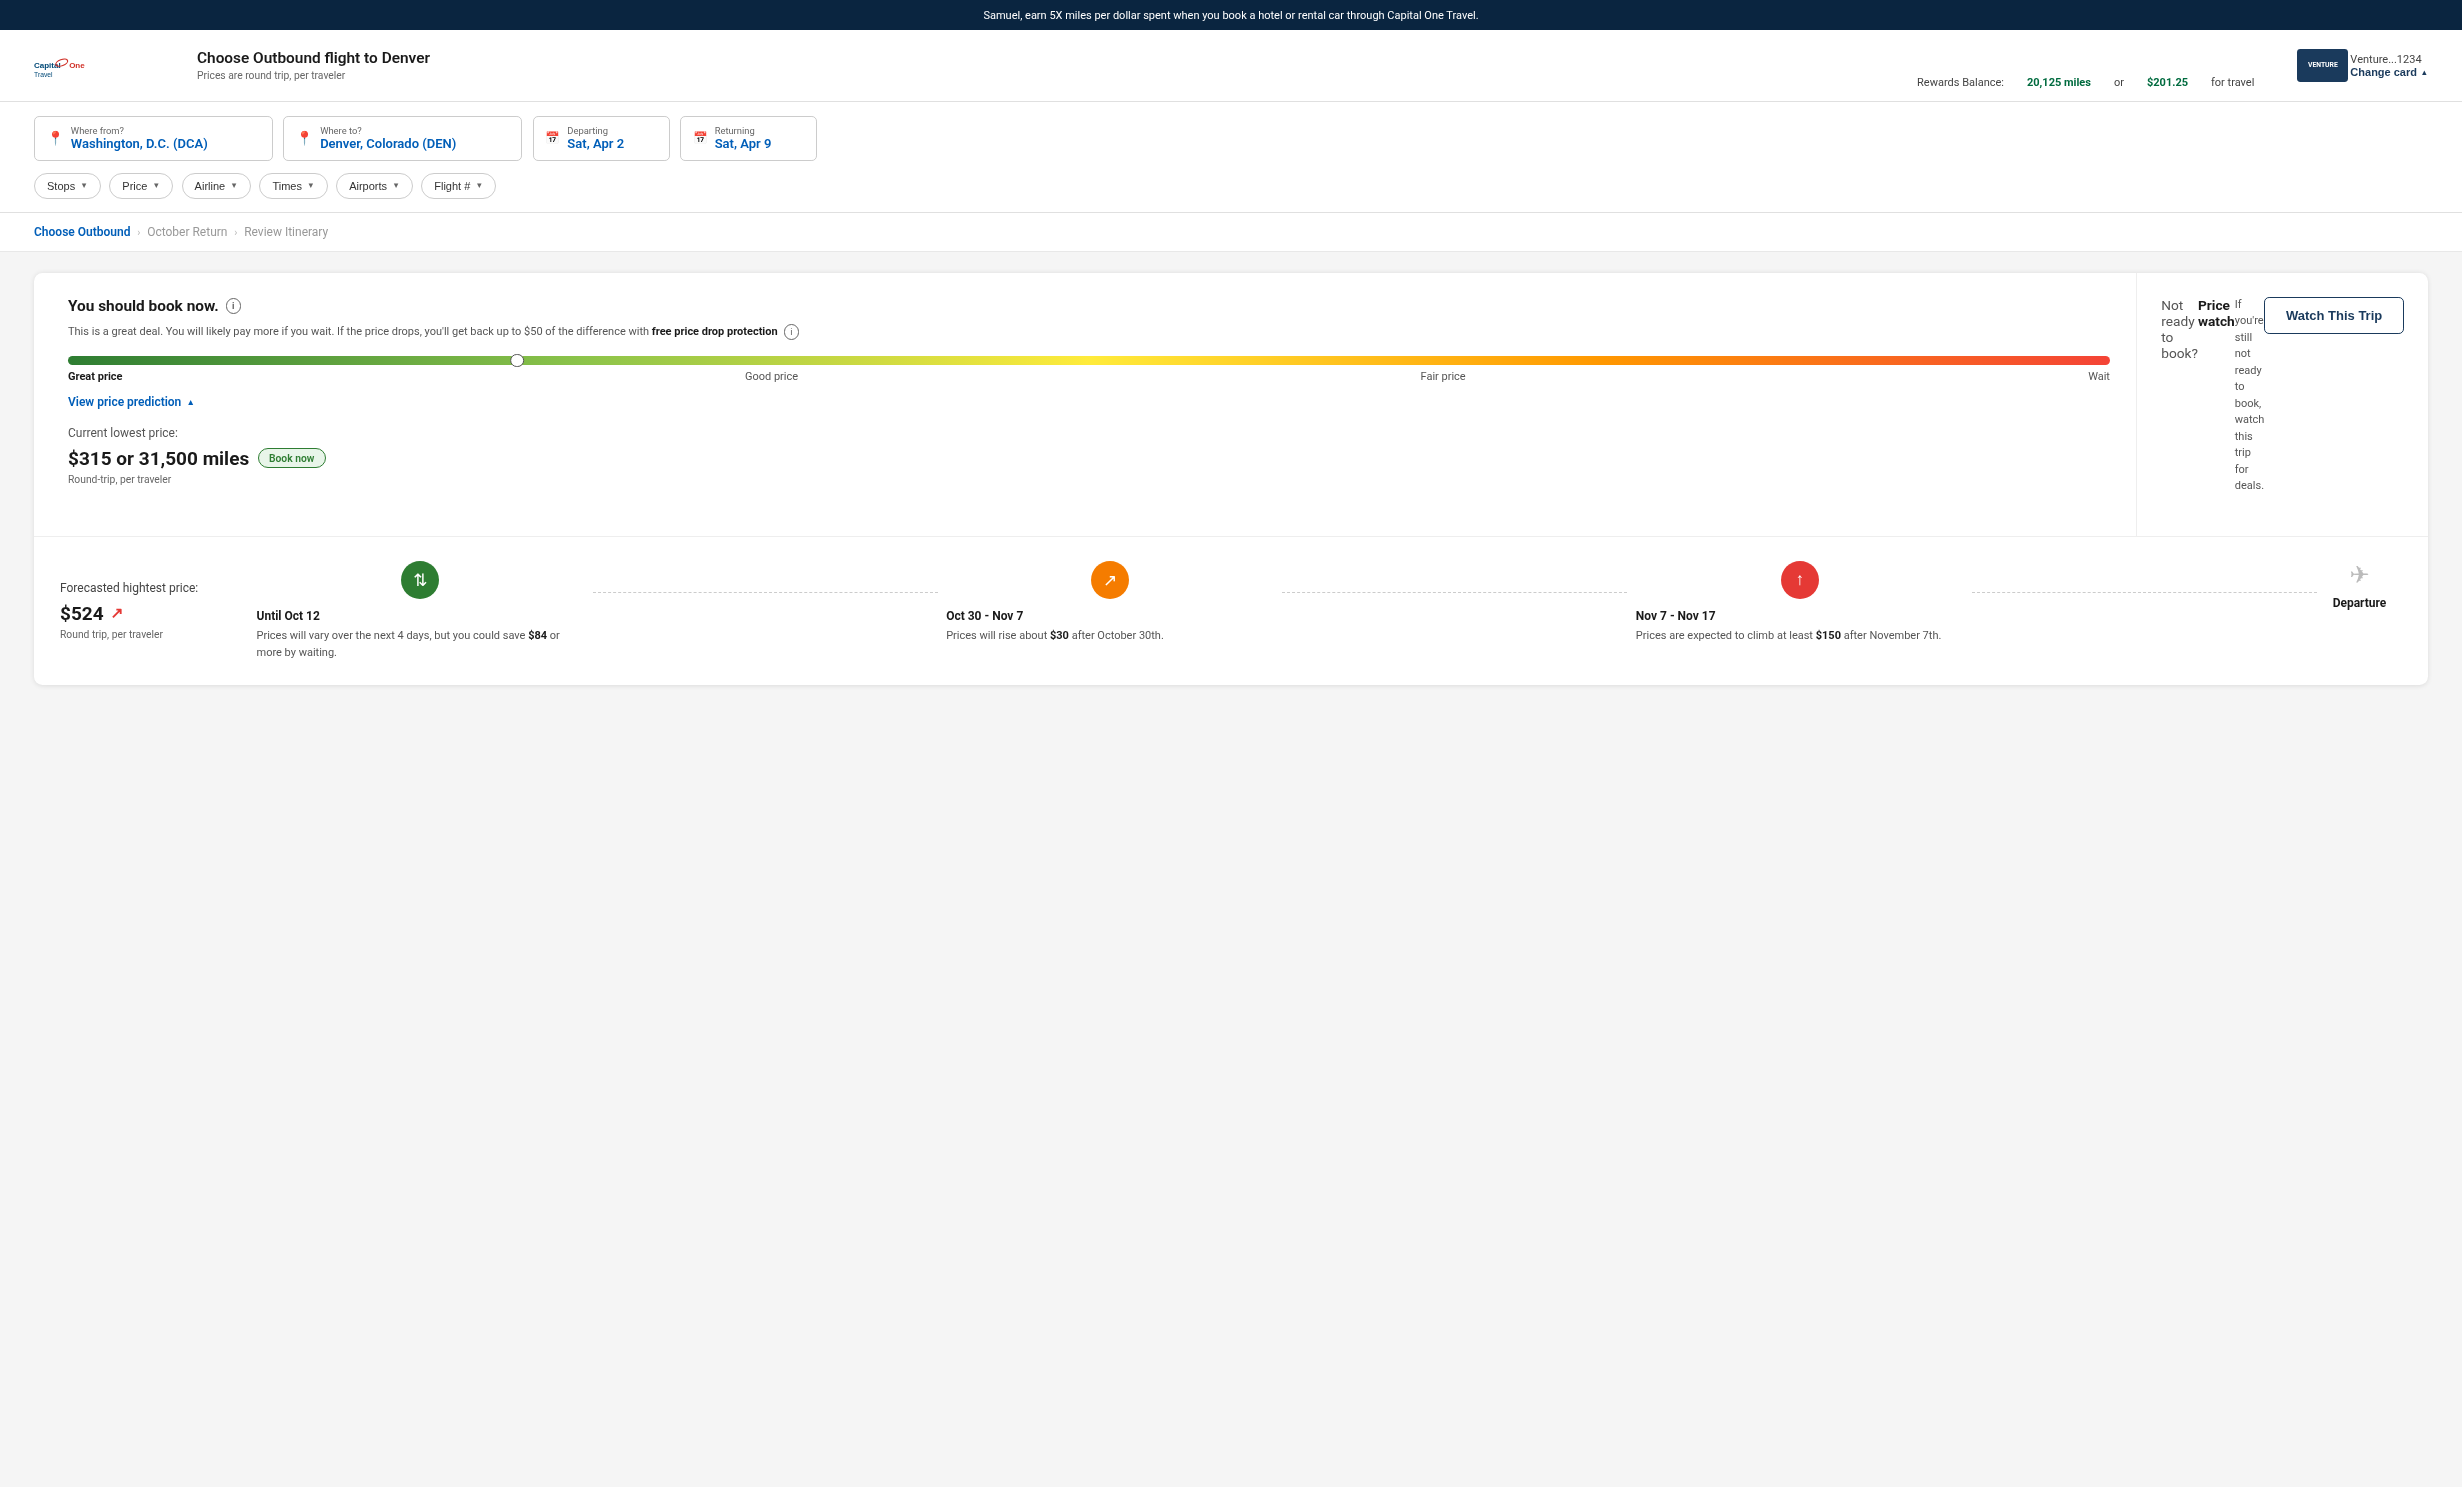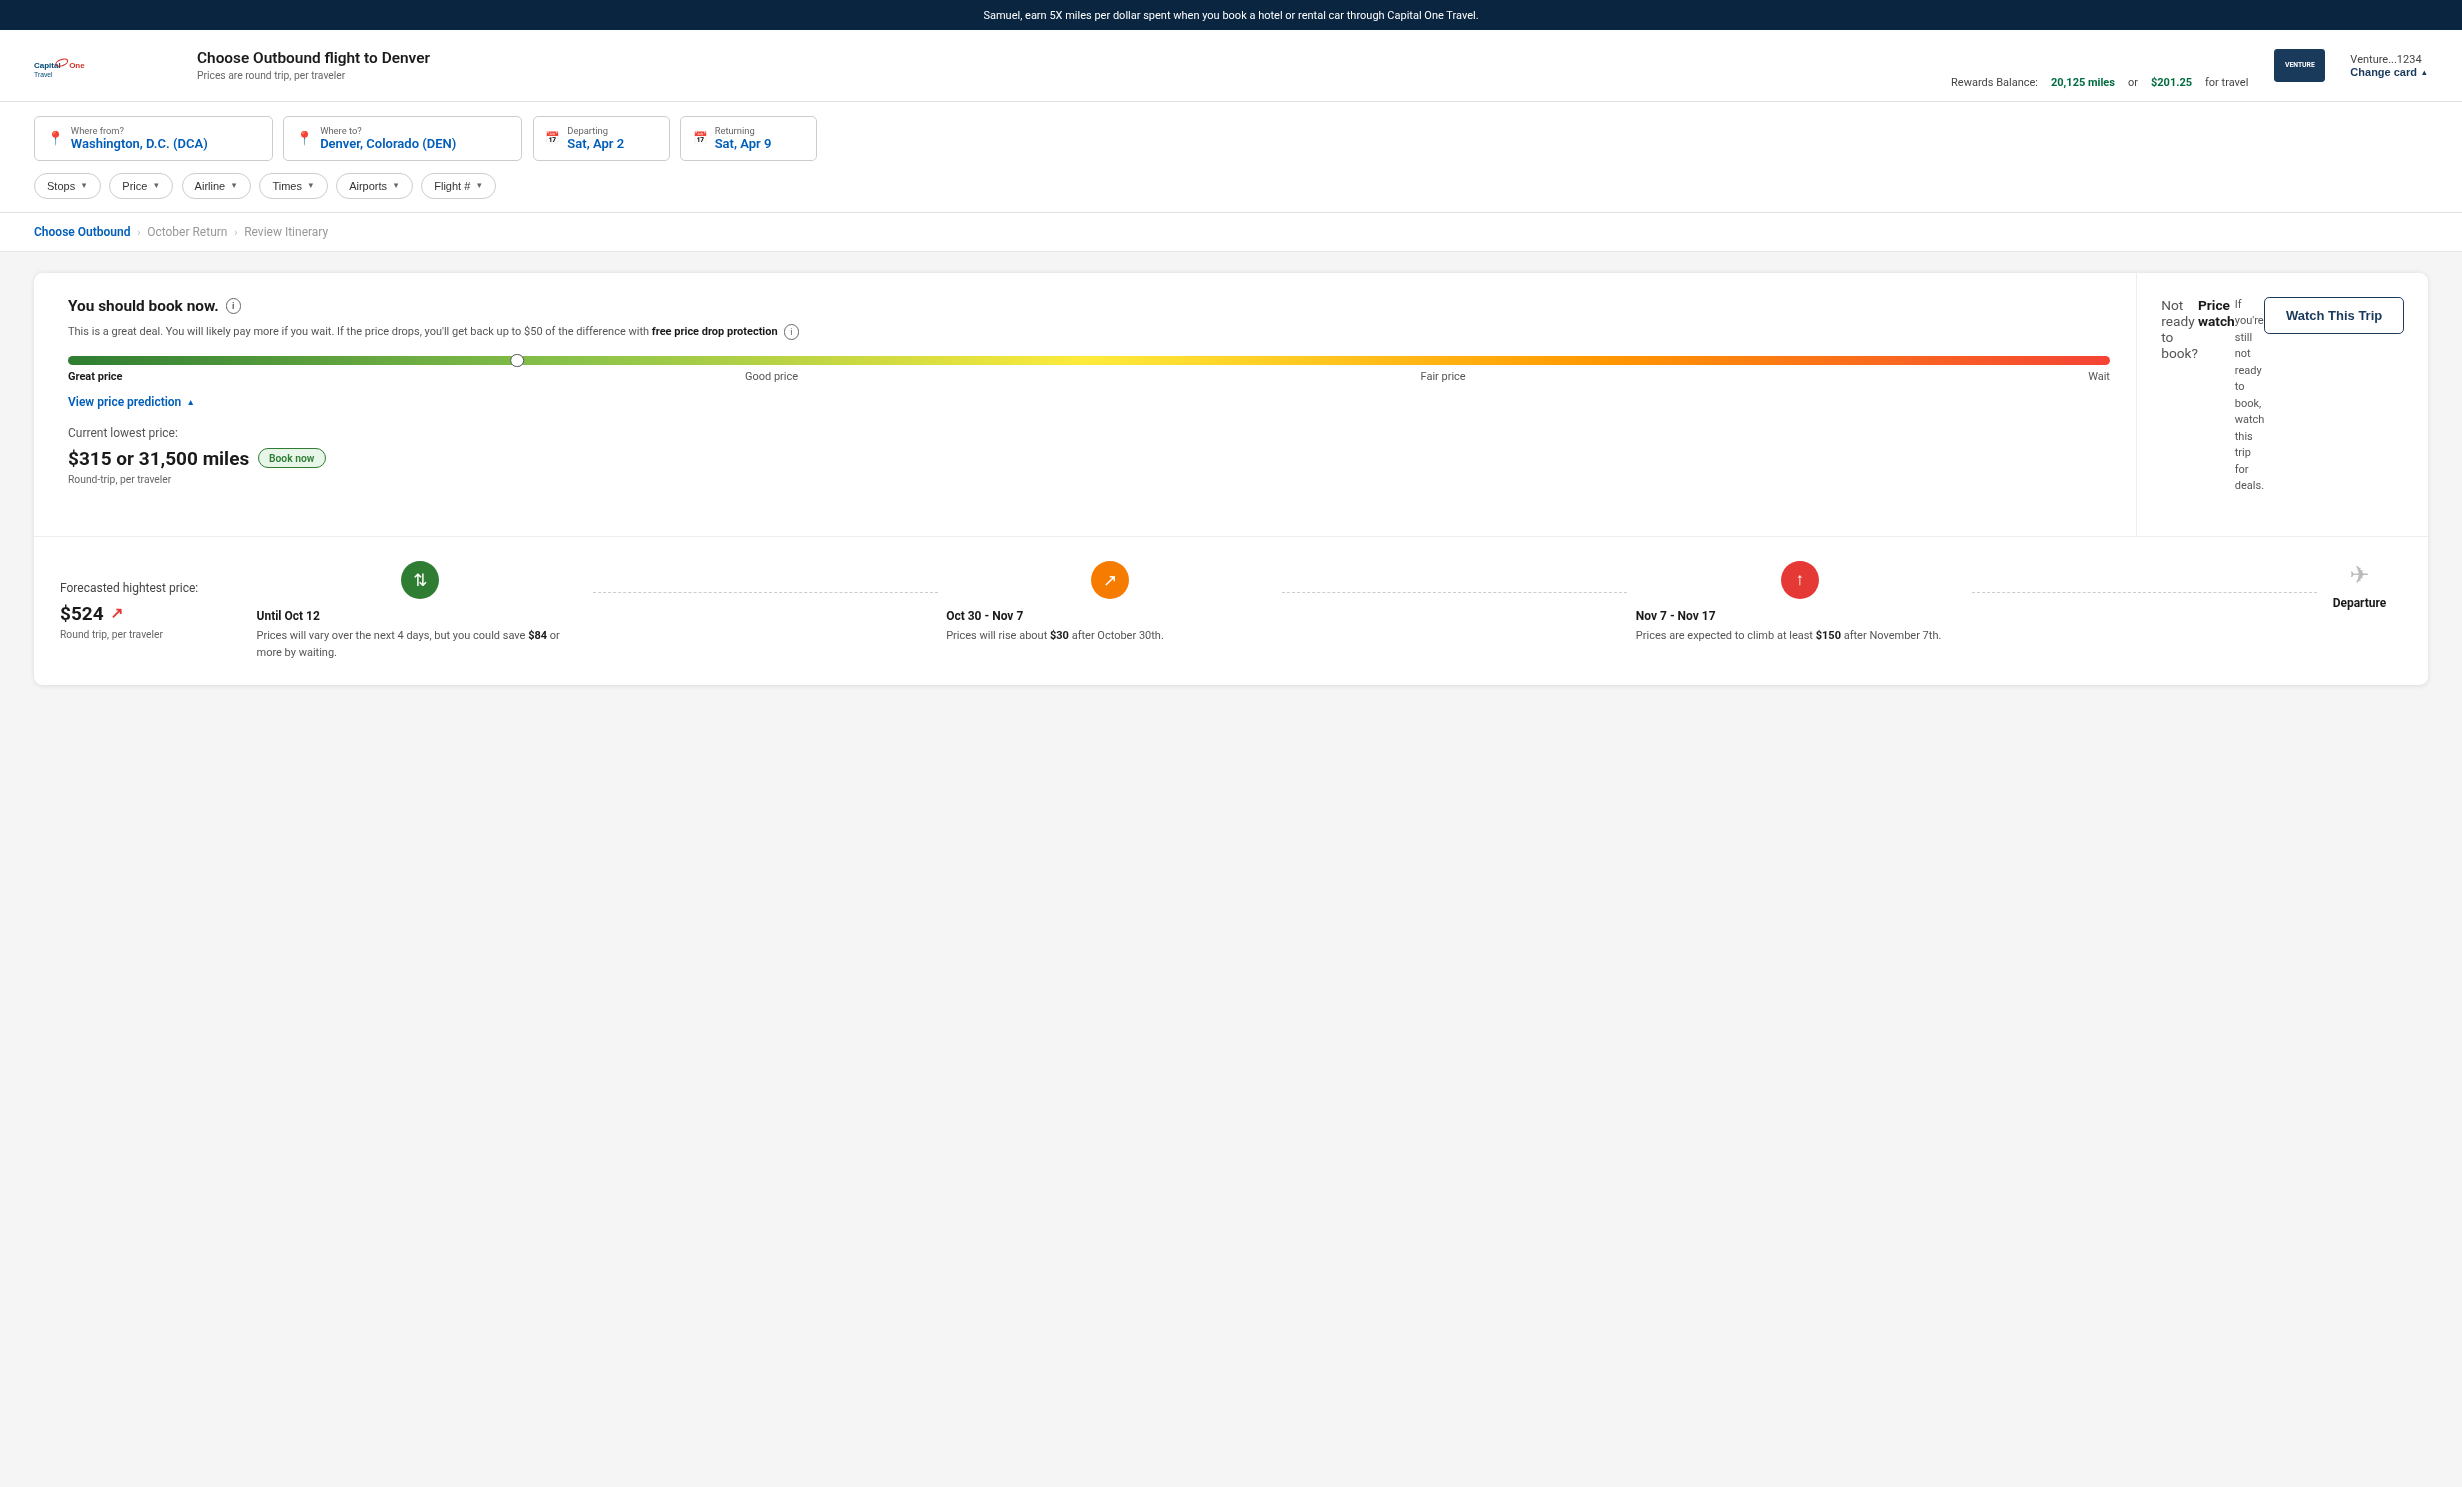--- a/index.html
+++ b/index.html
@@ -26,24 +26,24 @@
     .logo-area {
       display: flex;
       align-items: center;
       gap: 0;
       min-width: 137px;
     }
     .logo-svg { width: 111px; height: 34px; }
     .header-title-area { flex: 1; }
     .header-title { font-size: 15.4px; font-weight: 600; color: #1a1a1a; }
     .header-subtitle { font-size: 10.3px; color: #666; margin-top: 1.7px; }
-    .rewards-area { display: flex; gap: 13px; font-size: 11px; color: #444; margin-top: 34px; }
+    .rewards-area { display: flex; gap: 23px; font-size: 11px; color: #444; margin-top: 34px; }
     .rewards-miles { color: #006b3f; font-weight: 700; }
     .rewards-dollars { color: #006b3f; font-weight: 700; }
-    .card-area { display: flex; align-items: center; gap: 25px; }
+    .card-area { display: flex; align-items: center; gap: 2px; margin-left: 17px; }
     .card-image {
       width: 51px; height: 32.5px; background: #1a3a5c; border-radius: 3.4px;
       display: flex; align-items: center; justify-content: center;
     }
     .card-image-inner { color: #fff; font-size: 6.8px; font-weight: bold; text-align: center; line-height: 1.2; }
     .card-info { display: flex; flex-direction: column; }
     .card-name { font-size: 11px; color: #444; }
     .change-card-btn {
       font-size: 11px; color: #1a3a5c; font-weight: 700; cursor: pointer;
       background: none; border: none; display: flex; align-items: center; gap: 3.4px;

